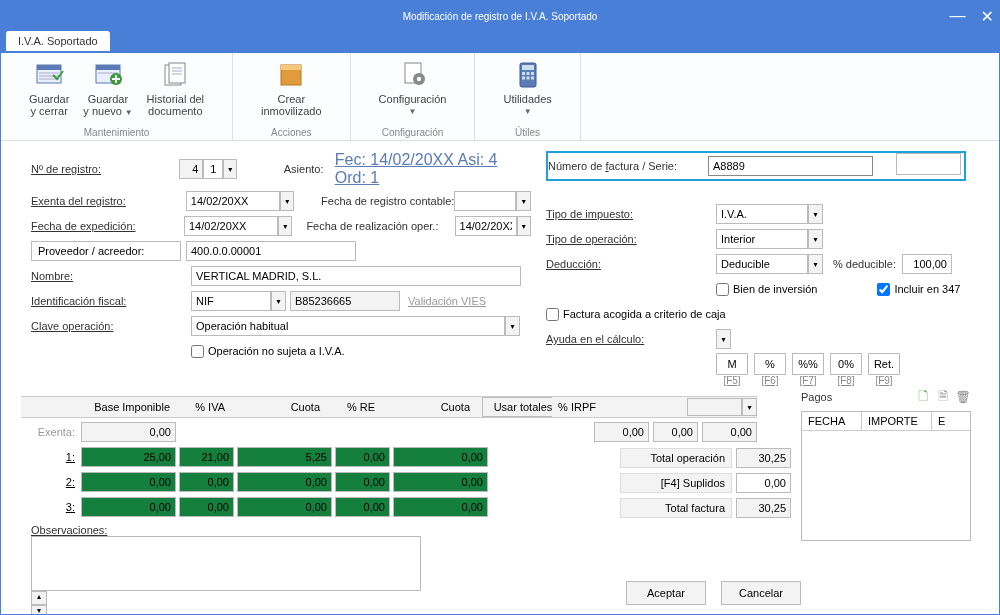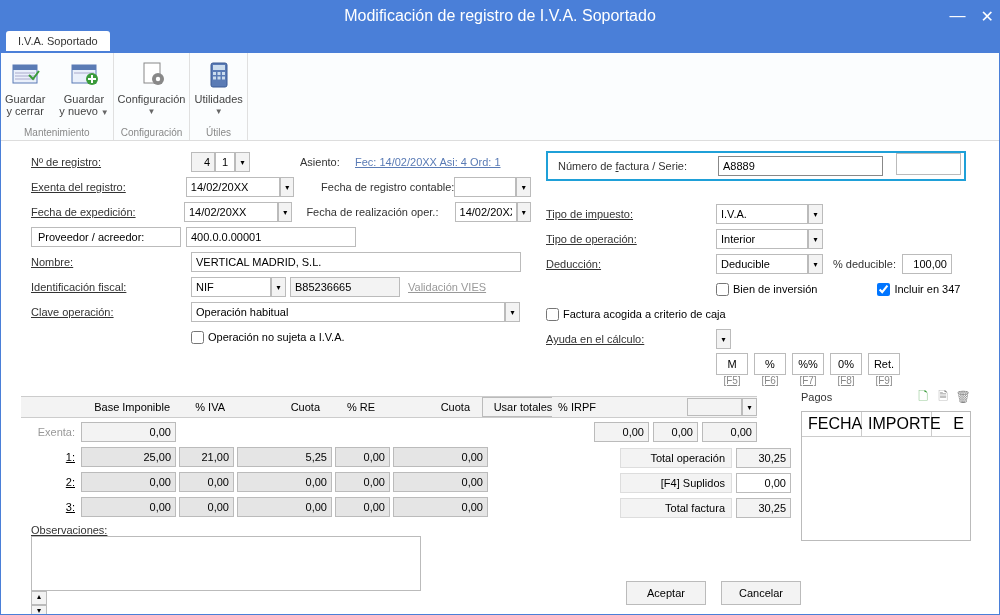--- a/index.html
+++ b/index.html
@@ -1,67 +1,67 @@
 <!DOCTYPE html>
 <html><head>
 <meta charset="utf-8">
 <style>
 * { box-sizing: border-box; margin: 0; padding: 0; font-family: "Segoe UI", Tahoma, sans-serif; font-size: 11px; }
 body { width: 1000px; height: 615px; background: white; border: 1px solid #4a7fd8; position: relative; overflow: hidden; }
 .titlebar { height: 30px; background: #4a7fd8; color: white; display: flex; align-items: center; justify-content: center; position: relative; }
-.titlebar-text { font-size: 16px; }
+.titlebar-text { font-size: 10px; }
 .titlebar-btns { position: absolute; right: 5px; display: flex; gap: 15px; }
 .titlebar-btns span { cursor: pointer; font-size: 16px; }
 .tab-header { background: #4a7fd8; height: 22px; }
 .tab { background: white; display: inline-block; padding: 4px 12px; border-radius: 3px 3px 0 0; margin-left: 5px; font-size: 11px; color: #333; }
 .ribbon { height: 88px; background: #fbfdfe; border-bottom: 1px solid #ddd; display: flex; }
-.ribbon-group { border-right: 1px solid #e0e0e0; padding: 4px 0 2px; display: flex; flex-direction: column; align-items: center; }
+.ribbon-group { border-right: 1px solid #e0e0e0; padding: 4px 24px 2px; display: flex; flex-direction: column; align-items: center; }
 .ribbon-items { display: flex; gap: 6px; }
 .ribbon-item { display: flex; flex-direction: column; align-items: center; cursor: pointer; padding: 2px 4px; min-width: 46px; }
 .ribbon-icon { width: 32px; height: 32px; display: flex; align-items: center; justify-content: center; }
 .ribbon-label { font-size: 10px; text-align: center; line-height: 1.1; color: #444; margin-top: 2px; }
 .ribbon-label .arrow { font-size: 8px; color: #666; }
 .ribbon-group-label { font-size: 10px; color: #888; margin-top: auto; }
 
 .form-area { padding: 10px 30px; position: relative; }
 .row { display: flex; align-items: center; margin-bottom: 3px; min-height: 22px; }
 .label { font-size: 11px; color: #333; }
 .underline { text-decoration: underline; }
 input[type=text], select, .cell-input { border: 1px solid #bbb; background: white; padding: 1px 4px; font-size: 11px; height: 20px; }
 input.ro { background: #f3f3f3; }
 
 .left-col { position: absolute; left: 30px; top: 10px; width: 500px; }
 .right-col { position: absolute; left: 545px; top: 10px; width: 420px; }
 
-.highlighted-box { border: 2px solid #1fa0d8; padding: 3px 10px; display: flex; align-items: center; background: white; }
+.highlighted-box { border: 2px solid #1fa0d8; padding: 3px 0; display: flex; align-items: center; background: white; }
 
 .link { color: #5a7bb5; text-decoration: underline; cursor: pointer; }
 .btn-box { display: inline-flex; width: 32px; height: 22px; border: 1px solid #bbb; align-items: center; justify-content: center; cursor: pointer; font-size: 11px; }
 .hint { font-size: 10px; color: #888; text-decoration: underline; }
 .checkbox-row { display: inline-flex; align-items: center; gap: 4px; }
 
 .grid-section { position: absolute; left: 20px; top: 255px; width: 560px; }
 .grid-header { display: flex; background: #f3f3f3; border-top: 1px solid #ccc; border-bottom: 1px solid #ccc; height: 22px; align-items: center; font-size: 11px; }
 .gh { text-align: right; padding: 0 6px; }
 .grid-row { display: flex; height: 22px; align-items: center; margin-top: 3px; }
 .gc { border: 1px solid #bbb; background: #f3f3f3; text-align: right; padding: 0 4px; height: 20px; font-size: 11px; display: flex; align-items: center; justify-content: flex-end; }
-.gc.white { background: #e5e5e5; }
+.gc.white { background: #15803d; }
 .rowlbl { text-align: right; width: 60px; padding-right: 6px; font-size: 11px; }
 
 .right-totals { position: absolute; left: 595px; top: 254px; width: 195px; }
 .tot-row { display: flex; height: 22px; margin-top: 3px; margin-left: 24px; }
 .tot-label { background: #f3f3f3; border: 1px solid #ddd; flex: 1; text-align: right; padding: 0 6px; font-size: 11px; height: 20px; display: flex; align-items: center; justify-content: flex-end; }
 .tot-val { width: 55px; border: 1px solid #bbb; background: #f3f3f3; text-align: right; padding: 0 4px; height: 20px; font-size: 11px; display: flex; align-items: center; justify-content: flex-end; }
 
 .pagos { position: absolute; left: 800px; top: 248px; width: 170px; }
 .pagos-icons { display: flex; justify-content: flex-end; gap: 4px; }
 .pagos-icons span { width: 16px; height: 16px; display: inline-flex; align-items: center; justify-content: center; font-size: 12px; color: #888; cursor: pointer; }
 .pagos-table { border: 1px solid #bbb; margin-top: 6px; height: 130px; }
 .pagos-head { display: flex; background: white; border-bottom: 1px solid #ccc; }
-.pagos-head div { padding: 3px 6px; font-size: 16px; border-right: 1px solid #ccc; text-align: right; }
+.pagos-head div { padding: 3px 6px; font-size: 11px; border-right: 1px solid #ccc; }
 
 .observ { position: absolute; left: 30px; top: 383px; display: flex; flex-direction: column; }
 .observ textarea { width: 390px; height: 55px; border: 1px solid #bbb; resize: none; font-size: 11px; padding: 2px; }
 .observ .spinbtns { width: 16px; display: flex; flex-direction: column; }
 .observ .spinbtns div { border: 1px solid #bbb; height: 14px; font-size: 8px; text-align: center; background: #f3f3f3; }
 
 .btns-main { position: absolute; left: 625px; top: 440px; display: flex; gap: 15px; }
 .btns-main button { width: 80px; height: 24px; border: 1px solid #bbb; background: #f3f3f3; cursor: pointer; font-size: 11px; }
 .sb { width: 94px; }
 .dd { width: 15px; text-align:center; border:1px solid #bbb; background:#f3f3f3; height:20px; font-size:8px; display:inline-flex; align-items:center; justify-content:center; cursor:pointer; }
@@ -102,22 +102,48 @@
               <rect x="4" y="6" width="24" height="18" fill="#eaf0fb" stroke="#5a7bb5"></rect>
               <rect x="4" y="6" width="24" height="5" fill="#5a7bb5"></rect>
               <line x1="6" y1="14" x2="26" y2="14" stroke="#aac"></line>
               <circle cx="24" cy="20" r="6" fill="#3a9b3a"></circle>
               <line x1="24" y1="16" x2="24" y2="24" stroke="white" stroke-width="2"></line>
               <line x1="20" y1="20" x2="28" y2="20" stroke="white" stroke-width="2"></line>
             </svg>
           </div>
         <div class="ribbon-label"><span>Guardar<br>y nuevo</span> <span class="arrow">▼</span></div>
       </div>
+      <div class="ribbon-item">
+        <div class="ribbon-icon">
+            <svg width="32" height="32">
+              <rect x="6" y="6" width="16" height="20" fill="white" stroke="#888"></rect>
+              <rect x="10" y="4" width="16" height="20" fill="white" stroke="#888"></rect>
+              <line x1="13" y1="9" x2="23" y2="9" stroke="#aac"></line>
+              <line x1="13" y1="12" x2="23" y2="12" stroke="#aac"></line>
+              <line x1="13" y1="15" x2="23" y2="15" stroke="#aac"></line>
+            </svg>
+          </div>
+        <div class="ribbon-label"><span>Historial del<br>documento</span></div>
+      </div>
     </div>
     <div class="ribbon-group-label">Mantenimiento</div>
+  </div>
+  <div class="ribbon-group">
+    <div class="ribbon-items">
+      <div class="ribbon-item">
+        <div class="ribbon-icon">
+            <svg width="32" height="32">
+              <rect x="6" y="6" width="20" height="20" fill="#e29b3a" stroke="#b6791f"></rect>
+              <rect x="6" y="6" width="20" height="5" fill="#f5c87a"></rect>
+            </svg>
+          </div>
+        <div class="ribbon-label"><span>Crear<br>inmovilizado</span></div>
+      </div>
+    </div>
+    <div class="ribbon-group-label">Acciones</div>
   </div>
   <div class="ribbon-group">
     <div class="ribbon-items">
       <div class="ribbon-item">
         <div class="ribbon-icon">
             <svg width="32" height="32">
               <rect x="8" y="4" width="16" height="20" fill="white" stroke="#888"></rect>
               <circle cx="22" cy="20" r="6" fill="#888"></circle>
               <circle cx="22" cy="20" r="2.2" fill="white"></circle>
             </svg>
@@ -152,21 +178,21 @@
 <div class="form-area">
 
   <div class="left-col">
     <div class="row">
       <span class="label" style="width:160px;"><span class="underline">Nº de registro:</span></span>
       <input type="text" class="ro" style="width: 24px; text-align: right;" value="4">
       <input type="text" style="width: 20px; text-align: center;" value="1">
       <span class="dd">▾</span>
       <span style="width:50px"></span>
       <span class="label" style="width:55px;">Asiento:</span>
-      <span class="link" style="font-size:11px">Fec: 14/02/20XX Asi: 4 Ord: 1</span>
+      <span class="link" style="font-size:16px">Fec: 14/02/20XX Asi: 4 Ord: 1</span>
     </div>
     <div class="row">
       <span class="label underline" style="width:160px;">Exenta del registro:</span>
       <input type="text" class="sb" value="14/02/20XX" style="">
         <span class="dd">▾</span>
       <span class="label" style="margin-left:10px;width:155px;text-align:right;">Fecha de registro contable:</span>
       <input type="text" style="width: 62px;">
         <span class="dd">▾</span>
     </div>
     <div class="row">

